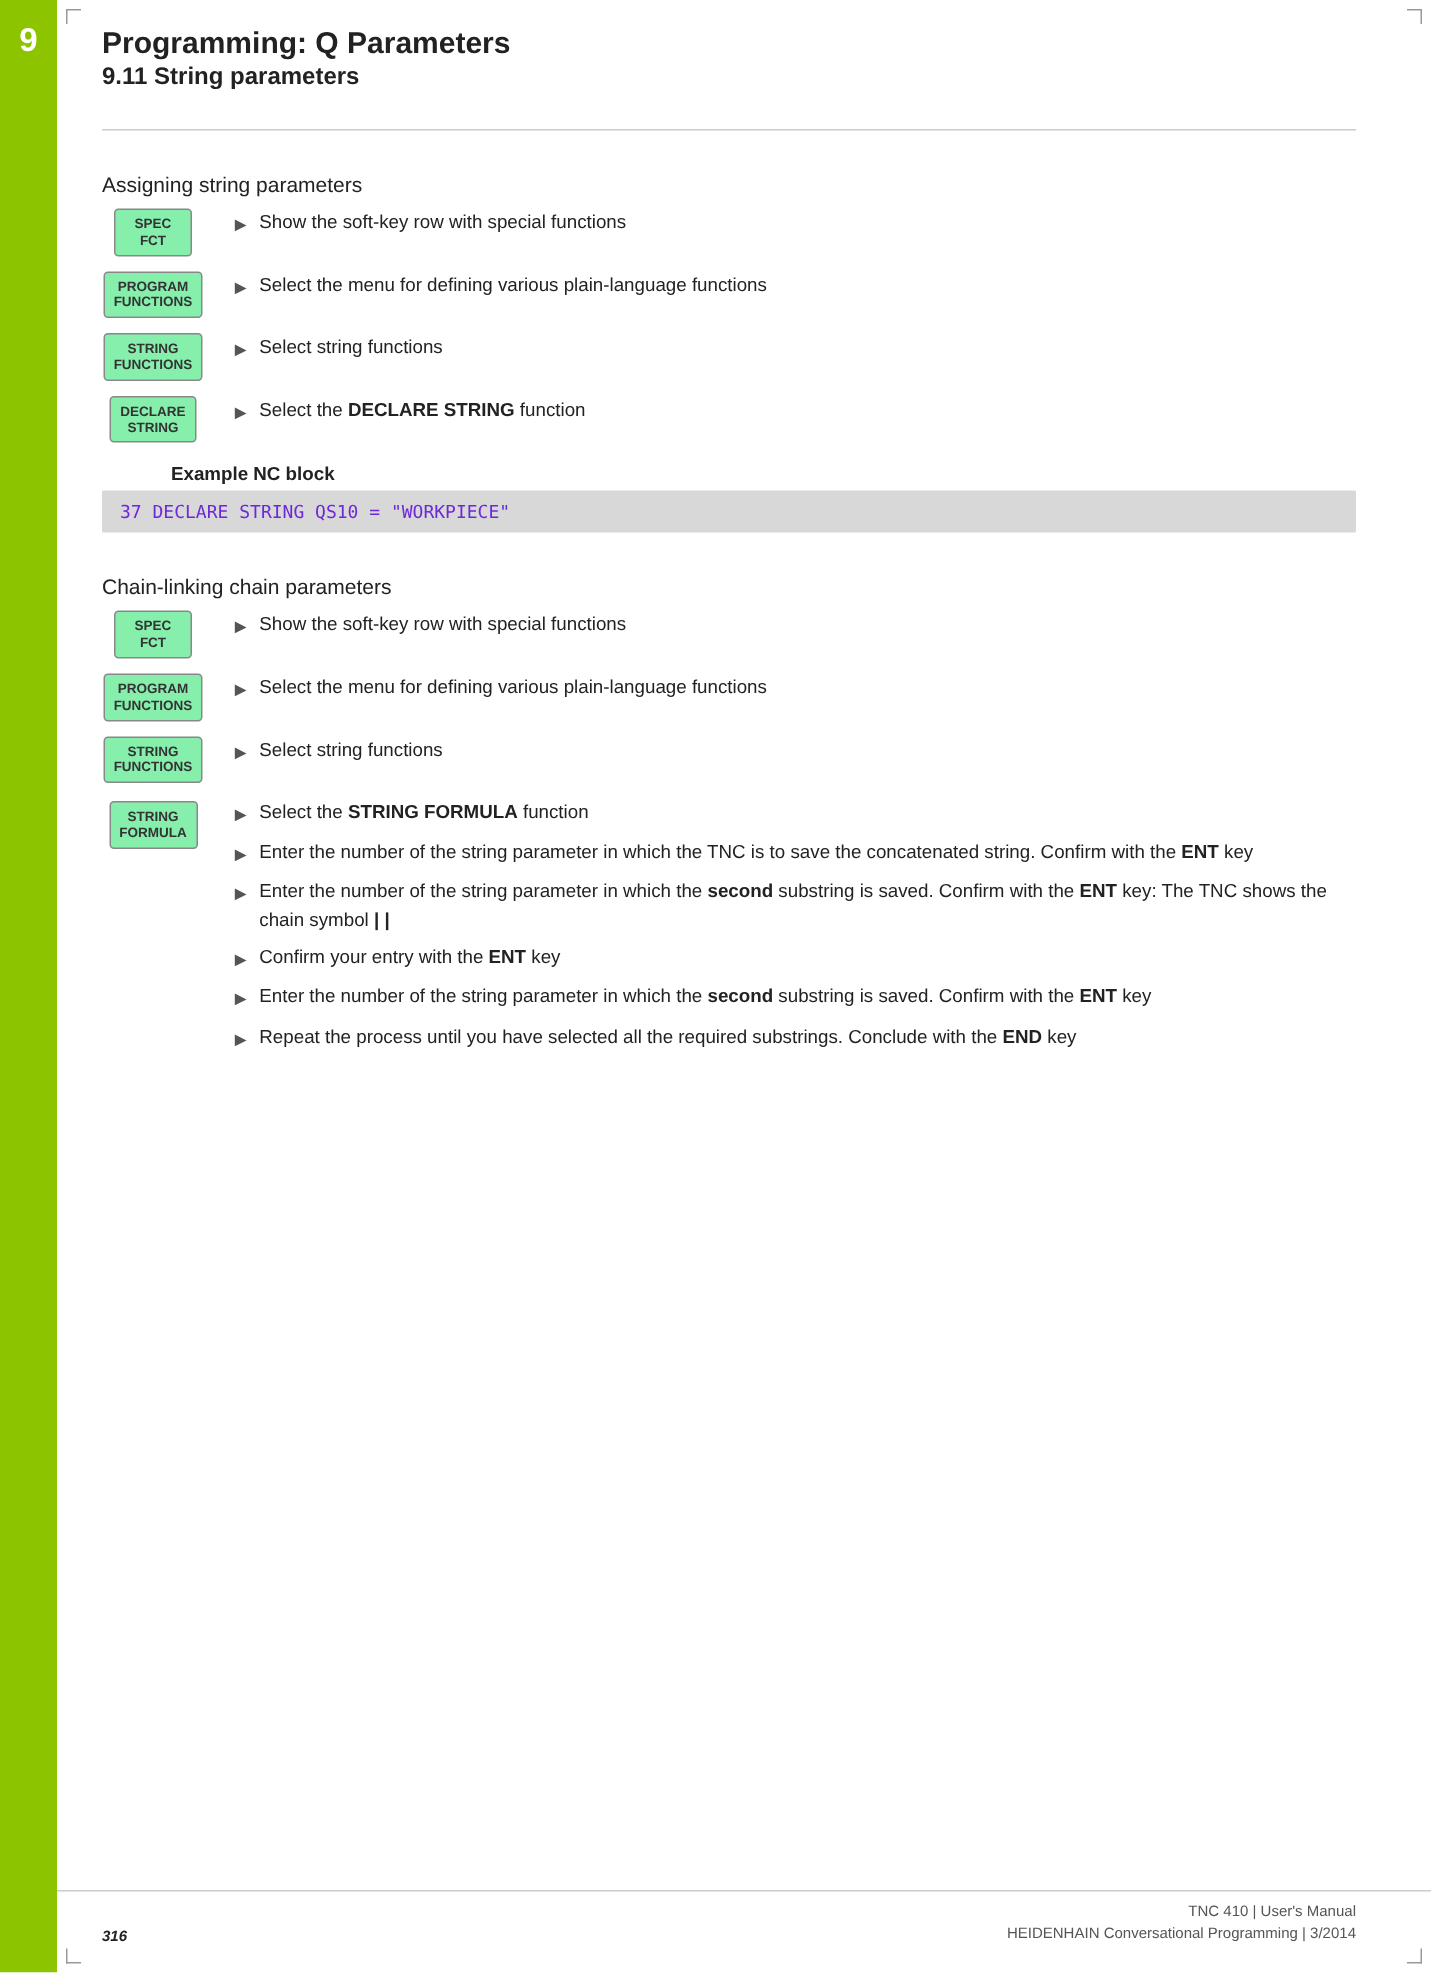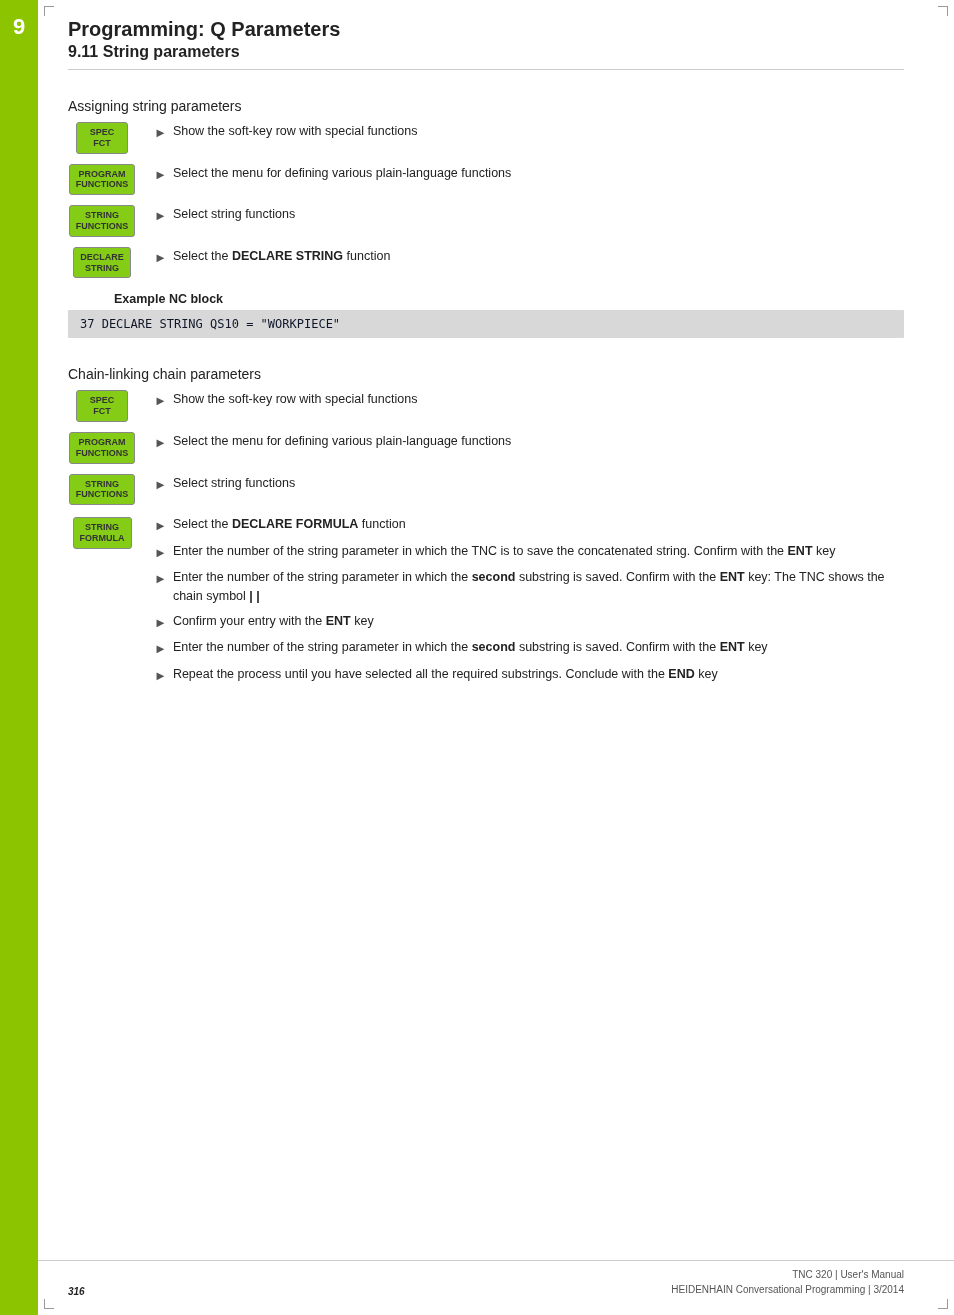--- a/index.html
+++ b/index.html
@@ -34,21 +34,21 @@
 
     
     .content {
       margin-left: 38px;
       padding: 18px 50px 40px 30px;
     }
 
     
     .page-header {
       border-bottom: 1px solid #ccc;
-      padding-bottom: 8px;
+      padding-bottom: 25px;
       margin-bottom: 6px;
     }
     .page-title {
       font-size: 20px;
       font-weight: bold;
       color: #222;
       margin-bottom: 2px;
     }
     .section-title {
       font-size: 16px;
@@ -81,21 +81,21 @@
     .btn-box {
       min-width: 68px;
       max-width: 68px;
       margin-right: 18px;
       display: flex;
       align-items: center;
       justify-content: center;
     }
     .key-button {
       border: 1.5px solid #888;
-      background: #84cc16;
+      background: #86efac;
       border-radius: 3px;
       padding: 4px 6px;
       font-size: 9px;
       font-weight: bold;
       text-align: center;
       text-transform: uppercase;
       color: #333;
       line-height: 1.2;
       min-width: 52px;
       display: inline-block;
@@ -120,21 +120,21 @@
       font-weight: bold;
       margin-top: 14px;
       margin-bottom: 4px;
       padding-left: 46px;
     }
     .nc-block-code {
       background: #d8d8d8;
       padding: 7px 12px;
       font-size: 12px;
       font-family: monospace;
-      color: #0f172a;
+      color: #6d28d9;
       border-radius: 1px;
       margin-bottom: 16px;
     }
 
     
     .page-footer {
       position: absolute;
       bottom: 18px;
       left: 38px;
       right: 0;
@@ -270,21 +270,21 @@
       </div>
     </div>
 
     <div class="instruction-row">
       <div class="btn-box" style="align-self:flex-start; margin-top:2px;">
         <span class="key-button">STRING<br>FORMULA</span>
       </div>
       <div style="flex:1;">
         <div class="arrow-text" style="margin-bottom:6px;">
           <span class="arrow">►</span>
-          <span>Select the <strong>DECLARE FORMULA</strong> function</span>
+          <span>Select the <strong>STRING FORMULA</strong> function</span>
         </div>
         <div class="arrow-text" style="margin-bottom:6px;">
           <span class="arrow">►</span>
           <span>Enter the number of the string parameter in which the TNC is to save the concatenated string. Confirm with the <strong>ENT</strong> key</span>
         </div>
         <div class="arrow-text" style="margin-bottom:6px;">
           <span class="arrow">►</span>
           <span>Enter the number of the string parameter in which the <strong>second</strong> substring is saved. Confirm with the <strong>ENT</strong> key: The TNC shows the chain symbol <strong>| |</strong></span>
         </div>
         <div class="arrow-text" style="margin-bottom:6px;">
@@ -300,16 +300,16 @@
           <span>Repeat the process until you have selected all the required substrings. Conclude with the <strong>END</strong> key</span>
         </div>
       </div>
     </div>
   </div>
 </div>
 
 <div class="page-footer">
   <span class="page-number">316</span>
   <div class="footer-right">
-    <div>TNC 320 | User's Manual</div>
+    <div>TNC 410 | User's Manual</div>
     <div>HEIDENHAIN Conversational Programming | 3/2014</div>
   </div>
 </div>
 
 </body></html>

